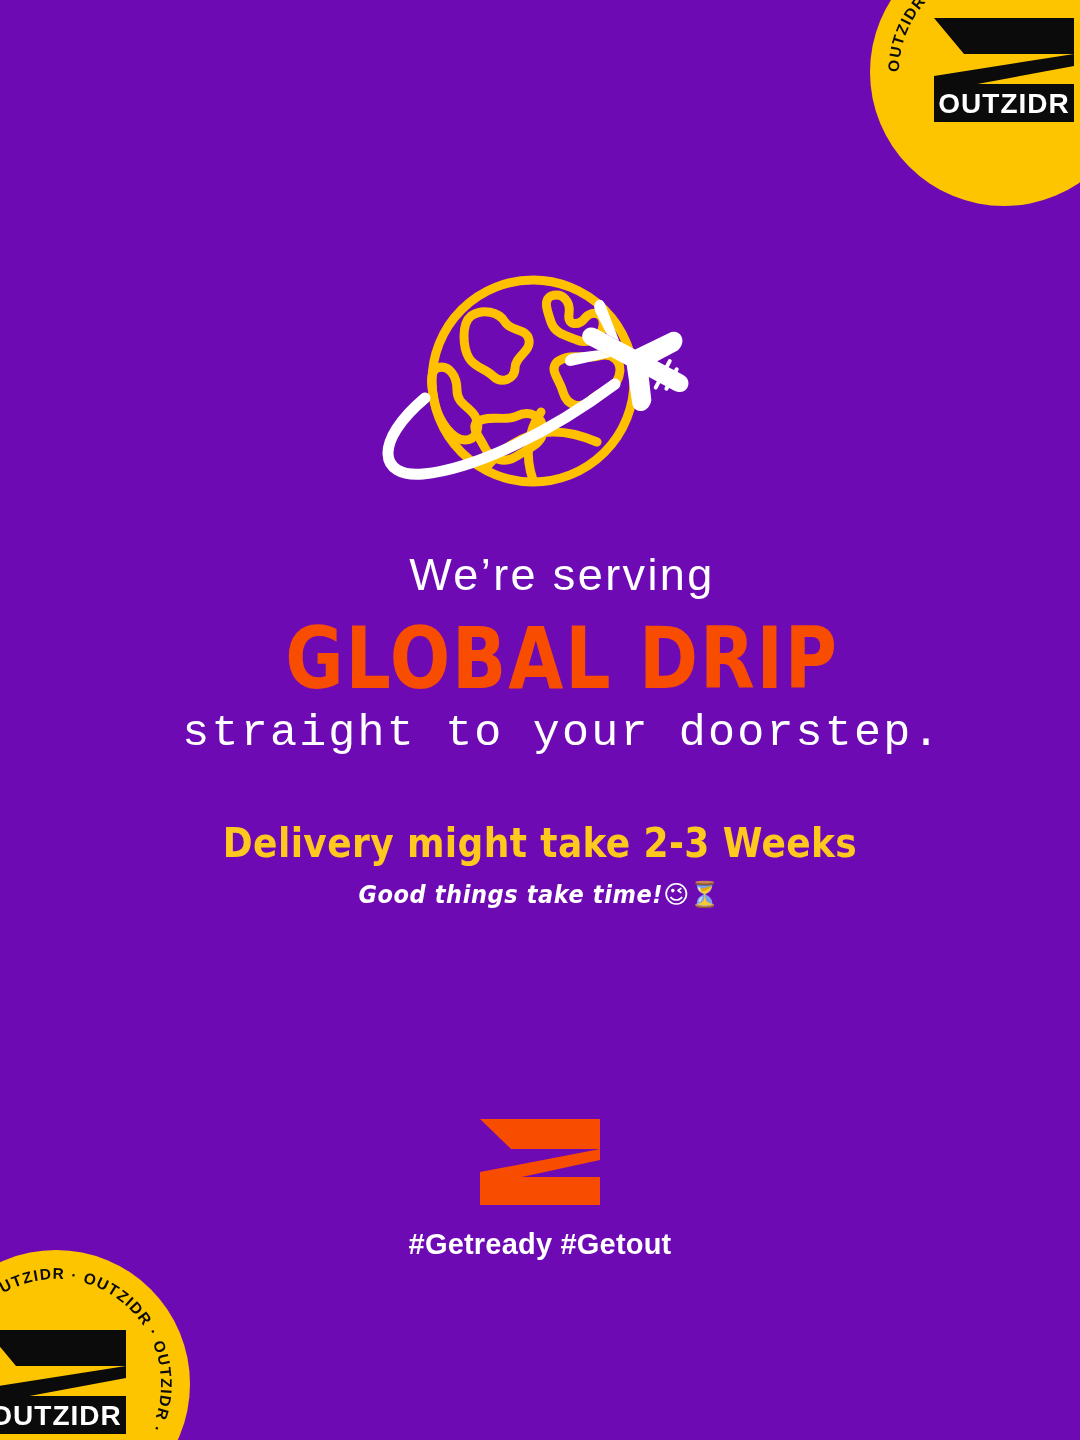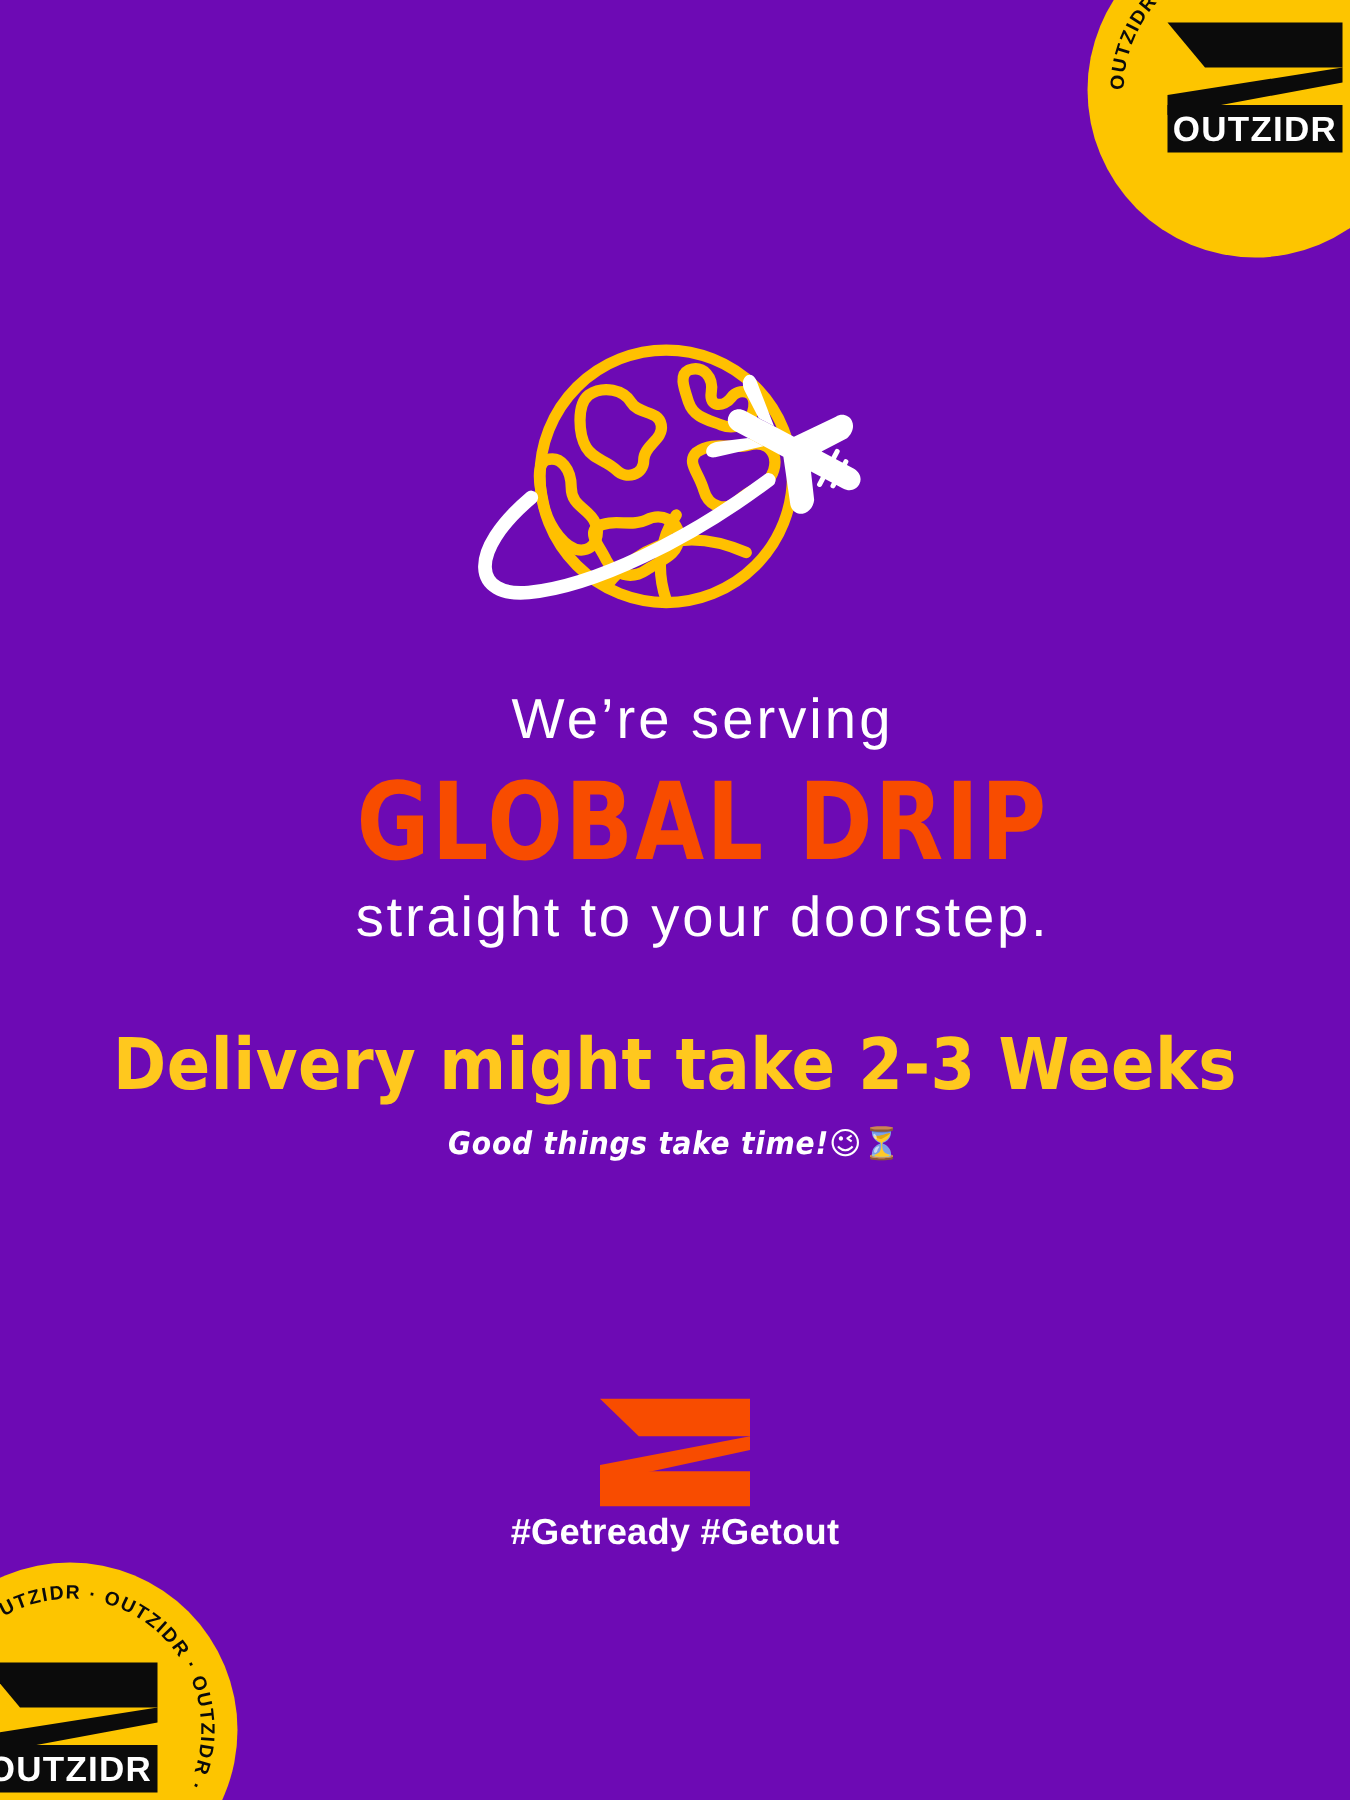--- a/index.html
+++ b/index.html
@@ -100,32 +100,33 @@
     font-stretch: condensed;
     font-family: "DejaVu Sans Condensed", "Liberation Sans Narrow", "Liberation Sans", sans-serif;
   }
   .line-doorstep {
     color: #ffffff;
     font-size: 45px;
     font-weight: 300;
     letter-spacing: 2.2px;
     line-height: 1.2;
     margin: 0;
+    font-family: Liberation Mono, monospace;
   }
 
   .delivery-block {
     position: absolute;
     left: 0;
     right: 0;
     top: 820px;
     text-align: center;
   }
   .line-delivery {
     color: #FFC81E;
-    font-size: 57px;
+    font-size: 40px;
     font-weight: 700;
     letter-spacing: 0.4px;
     line-height: 1.15;
     margin: 0;
     font-family: "DejaVu Sans Condensed", "Liberation Sans Narrow", "Liberation Sans", sans-serif;
   }
   .line-goodthings {
     color: #ffffff;
     font-size: 25px;
     font-weight: 700;
@@ -153,21 +154,21 @@
     width: 126px;
     height: 88px;
     margin: 0 auto;
     display: block;
   }
   .hashtags {
     color: #ffffff;
     font-size: 29px;
     font-weight: 700;
     letter-spacing: 0.2px;
-    margin: 4px 0 0 0;
+    margin: 22px 0 0 0;
   }
 </style>
 </head>
 <body>
 
 <div class="poster">
 
   <div class="badge badge-tr">
     <div class="badge-ring">
       <svg viewBox="0 0 268 268" xmlns="http://www.w3.org/2000/svg">

